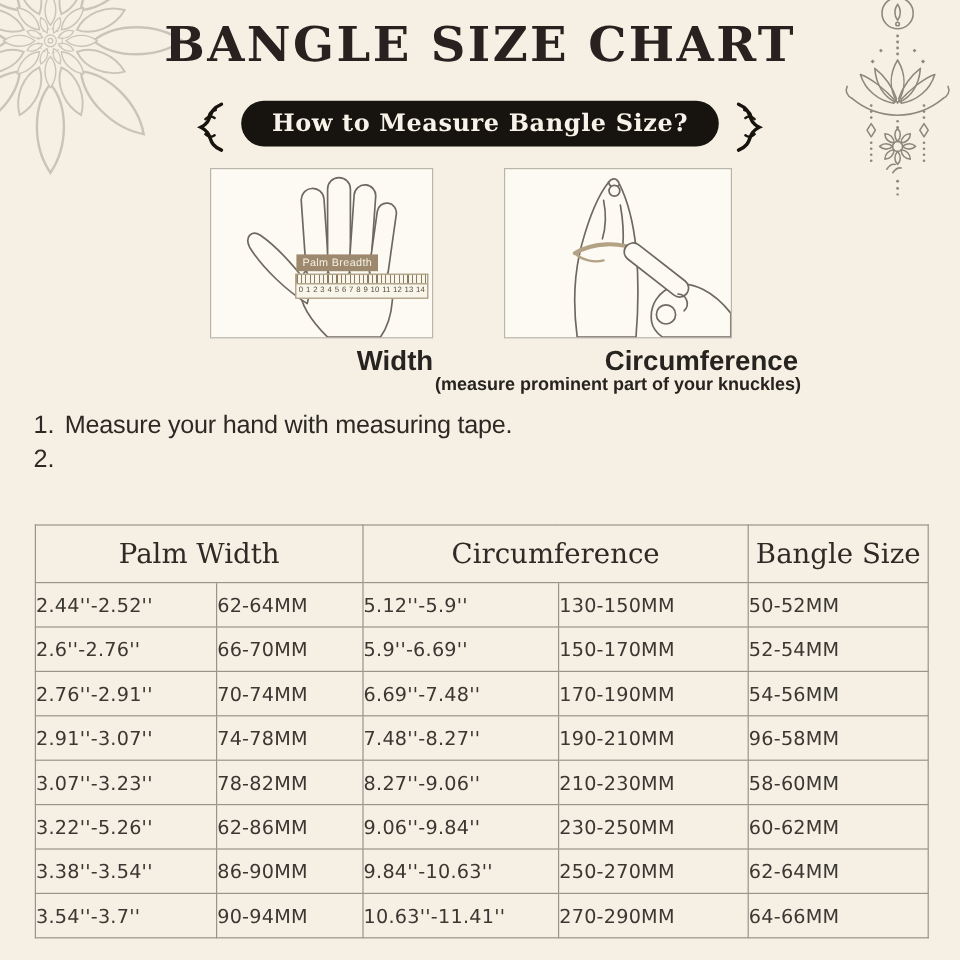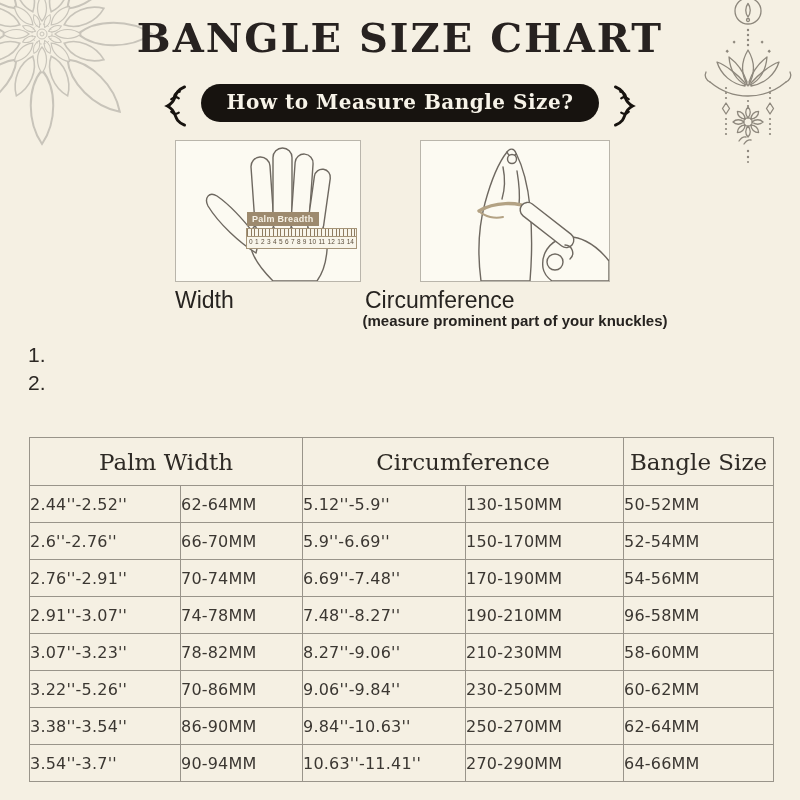--- a/index.html
+++ b/index.html
@@ -41,41 +41,41 @@
     position:absolute; top:140px; height:142px;
     background:#fcfaf2; border:1px solid #b9b5ab;
   }
   .box-width { left:175px; width:186px; }
   .box-circ  { left:420px; width:190px; }
   .illus-box svg { position:absolute; left:0; top:0; }
 
   .tape-label {
     position:absolute; left:71px; top:71px;
     background:#9d8a6e; color:#f6f1e4;
-    font-size:9px; font-weight:700; padding:2px 5px 2px 5px;
+    font-size:9px; font-weight:400; padding:2px 5px 2px 5px;
     letter-spacing:0.3px;
   }
   .ruler {
     position:absolute; left:70px; top:87px; width:111px; height:21px;
     background:#f8f5ea; border:1px solid #a59478;
   }
   .ruler-ticks {
     height:8px; border-bottom:1px solid #a59478;
     background:repeating-linear-gradient(90deg, #8d7b60 0 1px, transparent 1px 3.7px);
   }
   .ruler-numbers {
     display:flex; justify-content:space-between;
     font-size:6.5px; color:#5c4f3d; padding:1px 2px 0 2px;
     font-family:"Liberation Sans", sans-serif;
   }
 
   
   .caption {
-    position:absolute; top:287px; text-align:left;
-    font-weight:400; font-size:23px; color:#262320;
+    position:absolute; top:287px; text-align:right;
+    font-weight:700; font-size:23px; color:#262320;
   }
   .caption-width { left:175px; width:186px; }
   .caption-circ  { left:365px; width:300px; }
   .caption-note {
     position:absolute; top:312px; left:355px; width:320px;
     text-align:center; font-weight:700; font-size:15px; color:#262320;
   }
 
   
   .instructions { position:absolute; left:28px; top:341px; width:744px; }
@@ -305,20 +305,23 @@
   </svg>
 </div>
 
 <div class="caption caption-width">Width</div>
 <div class="caption caption-circ">Circumference</div>
 <div class="caption-note">(measure prominent part of your knuckles)</div>
 
 <div class="instructions">
     <div class="instruction-item">
       <span class="instruction-num">1.</span>
+      <div class="instruction-lines">
+        <div>Measure your hand with measuring tape.</div>
+      </div>
     </div>
     <div class="instruction-item">
       <span class="instruction-num">2.</span>
     </div>
   </div>
 
 <table class="size-table">
   <colgroup>
     <col style="width:151px">
       <col style="width:122px">
@@ -364,21 +367,21 @@
       </tr>
       <tr>
         <td>3.07''-3.23''</td>
         <td>78-82MM</td>
         <td>8.27''-9.06''</td>
         <td>210-230MM</td>
         <td>58-60MM</td>
       </tr>
       <tr>
         <td>3.22''-5.26''</td>
-        <td>70-86MM</td>
+        <td>62-86MM</td>
         <td>9.06''-9.84''</td>
         <td>230-250MM</td>
         <td>60-62MM</td>
       </tr>
       <tr>
         <td>3.38''-3.54''</td>
         <td>86-90MM</td>
         <td>9.84''-10.63''</td>
         <td>250-270MM</td>
         <td>62-64MM</td>

